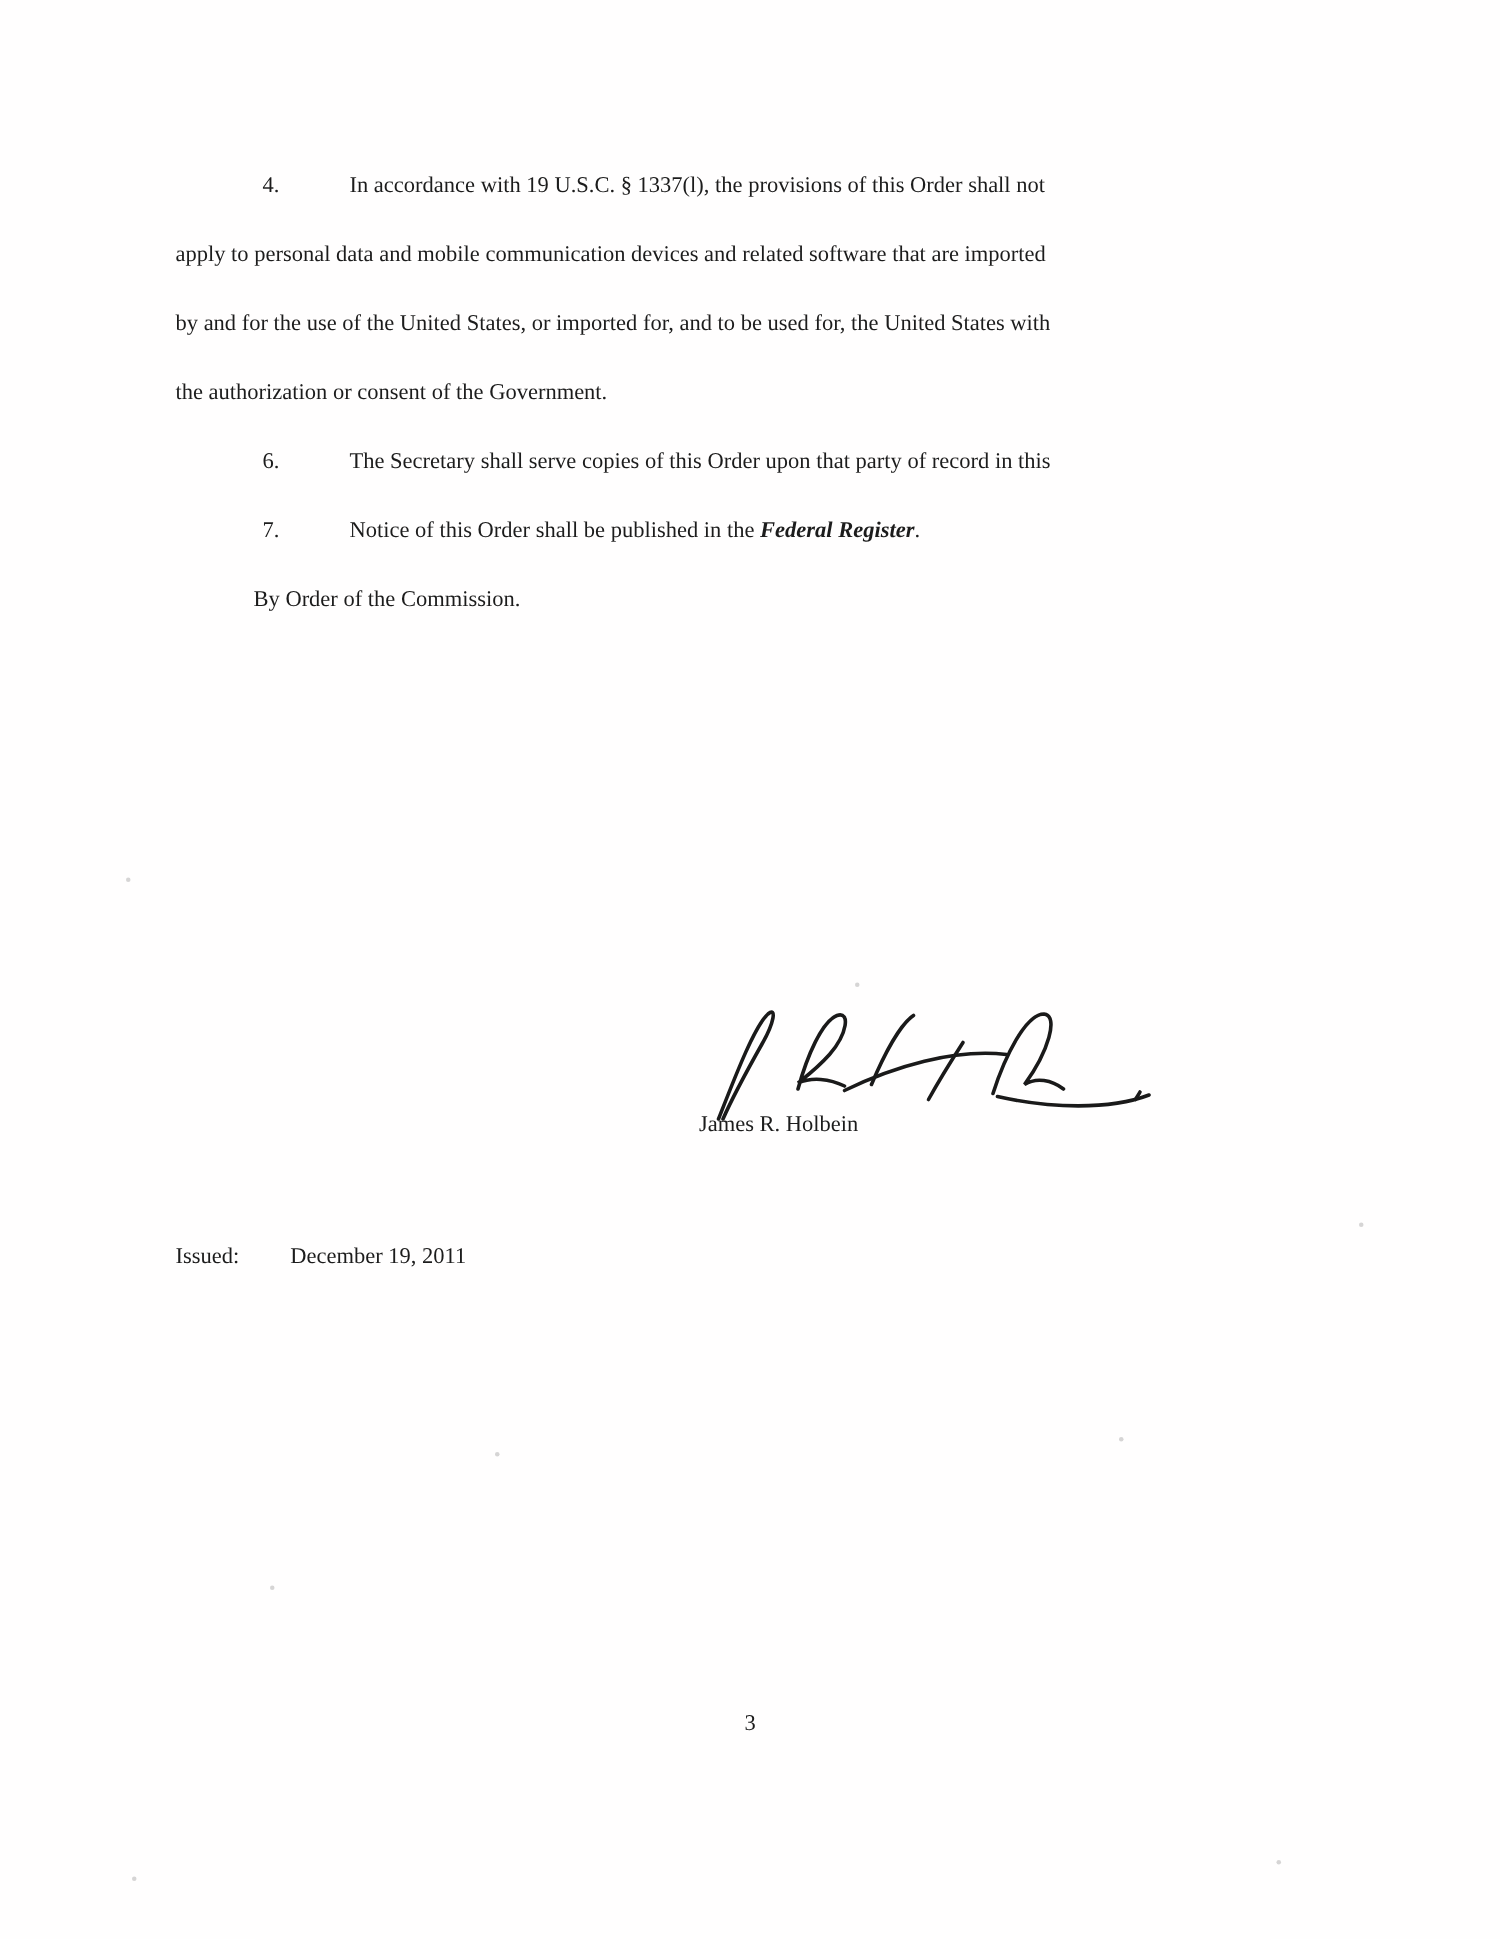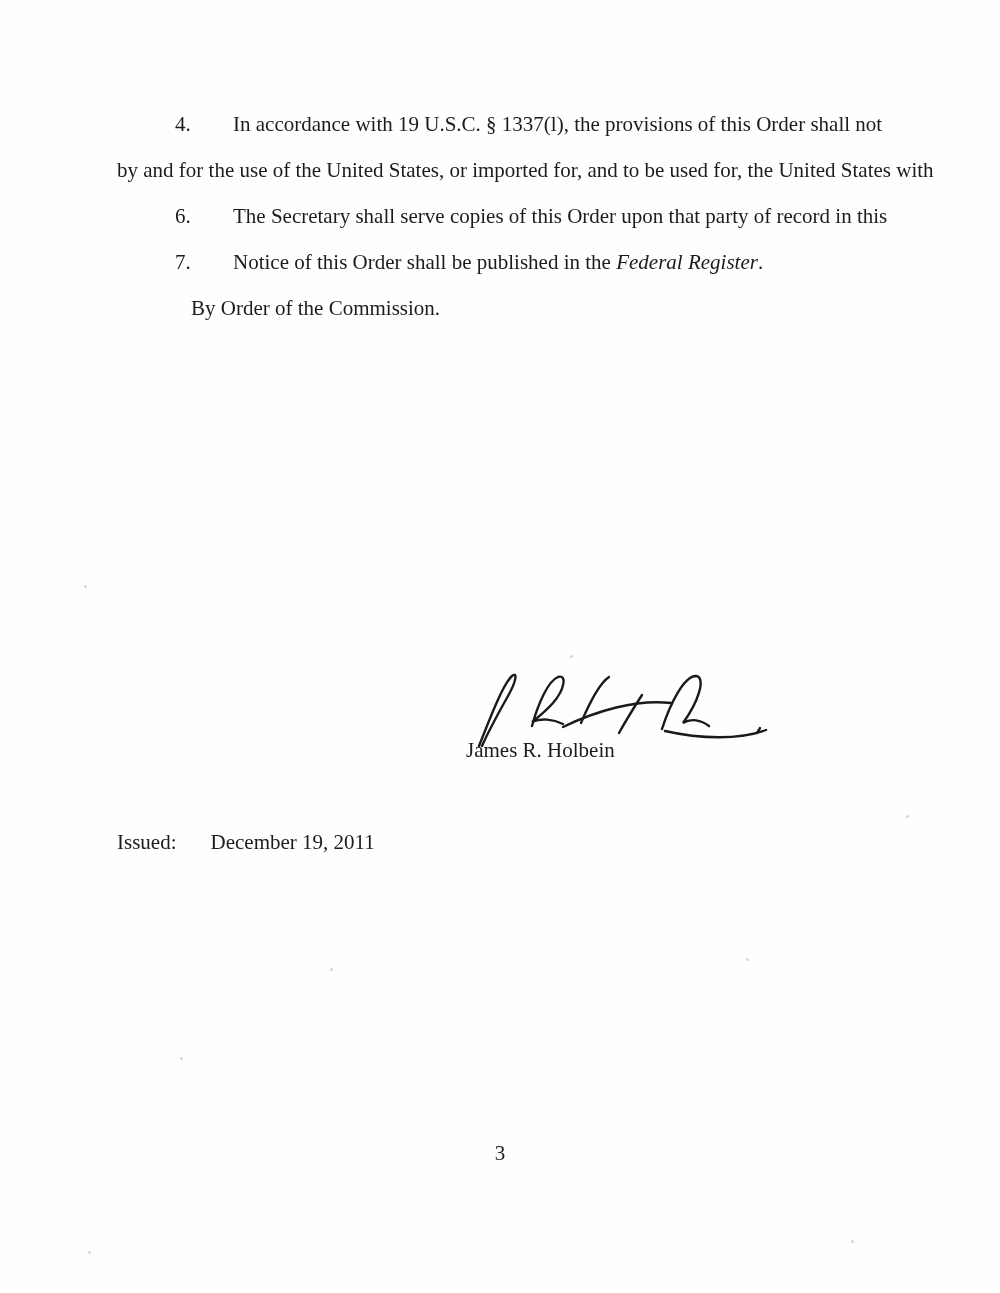--- a/index.html
+++ b/index.html
@@ -1,53 +1,55 @@
 <!DOCTYPE html>
 <html><head>
 <meta charset="utf-8">
 <style>
   html,body{margin:0;padding:0;background:#ffffff;}
   .page{
     position:relative;
     width:1000px;height:1293px;
     background:#fffefe;
     font-family:"Liberation Serif","DejaVu Serif",serif;
-    font-size:21px;
+    font-size:15px;
     color:#1c1c1c;
     overflow:hidden;
   }
   .content{
     position:absolute;left:117px;top:101px;width:768px;
     line-height:46px;
   }
   .para{margin:0;padding:0;}
   .line{display:block;white-space:nowrap;}
   .pnum{display:inline-block;margin-left:58px;width:58px;}
-  .indent{margin-left:74px;}
-  .italic{font-style:italic;}
+  .indent{margin-left:52px;}
+  .italic{font-style:italic;font-weight:bold;}
   .sig-svg{position:absolute;left:468px;top:666px;}
   .sig-block{
     position:absolute;left:466px;top:738px;
     line-height:24.5px;white-space:nowrap;text-align:center;
   }
   .issued{position:absolute;left:117px;top:830px;white-space:nowrap;}
   .issued-date{margin-left:34px;}
   .pageno{position:absolute;left:0;top:1141px;width:1000px;text-align:center;}
   .speck{position:absolute;width:3px;height:3px;border-radius:50%;background:rgba(50,50,50,.20);}
 </style>
 </head>
 <body>
 
 <div class="page">
 
   <div class="content">
 
     <p class="para">
       <span class="line"><span class="pnum">4.</span><span>In accordance with 19 U.S.C. § 1337(l), the provisions of this Order shall not</span></span>
+      <span class="line">apply to personal data and mobile communication devices and related software that are imported</span>
       <span class="line">by and for the use of the United States, or imported for, and to be used for, the United States with</span>
+      <span class="line">the authorization or consent of the Government.</span>
     </p>
 
 
     <p class="para">
       <span class="line"><span class="pnum">6.</span><span>The Secretary shall serve copies of this Order upon that party of record in this</span></span>
     </p>
 
     <p class="para">
       <span class="line"><span class="pnum">7.</span><span>Notice of this Order shall be published in the </span><span class="italic">Federal Register</span><span>.</span></span>
     </p>

